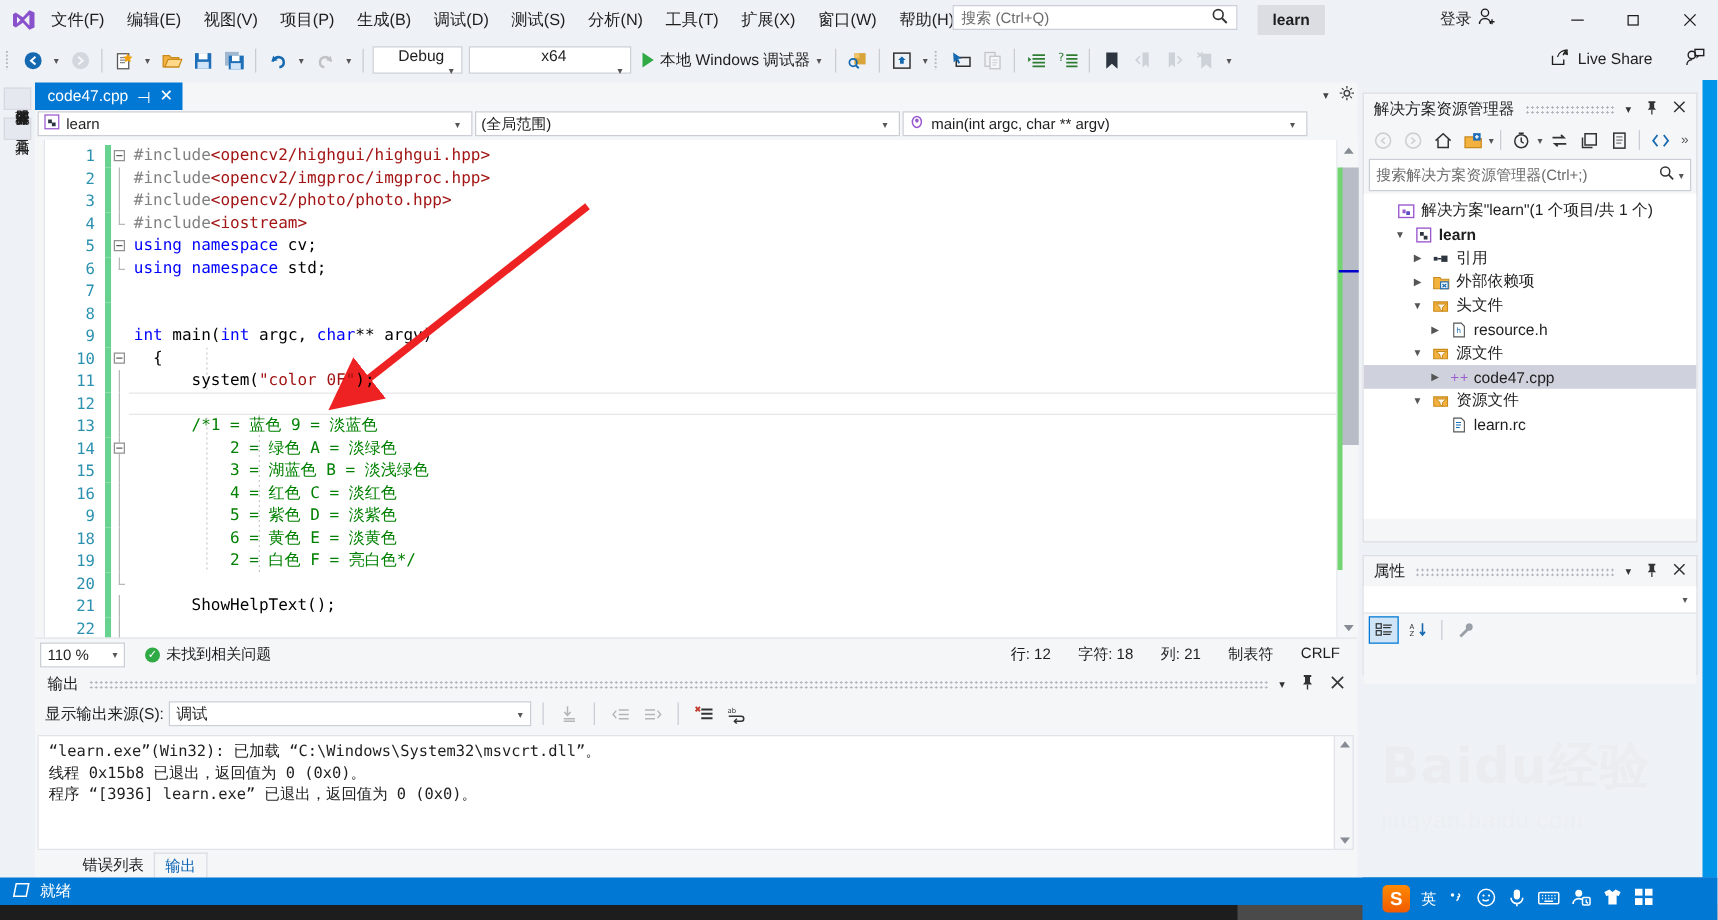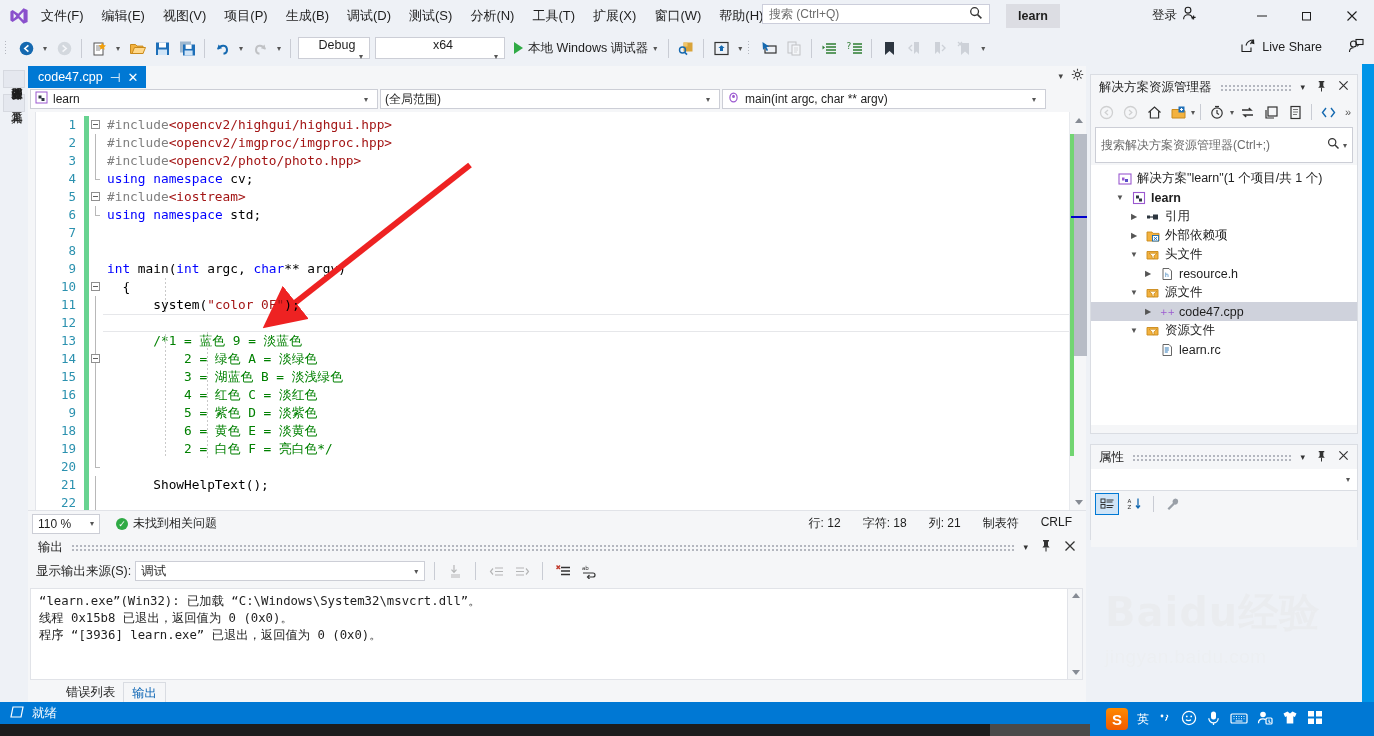--- a/index.html
+++ b/index.html
@@ -133,21 +133,21 @@
   .btab.act { background:#f5f6f8; border:1px solid #d9dce2; border-bottom:0; color:#0a64b4; }
 
   
   .rightcol { position:absolute; left:1090px; top:74px; width:268px; height:628px; }
   .panel { background:#f5f6f8; border:1px solid #dadde3; }
   .p-title { height:24px; display:flex; align-items:center; padding-left:8px; font-size:12.5px; }
   .p-ctrls { display:flex; gap:11px; align-items:center; padding-right:8px; color:#333; font-size:12px; }
   .se-toolbar { height:26px; display:flex; align-items:center; gap:2px; padding-left:4px; }
   .se-btn { width:22px; height:22px; display:flex; align-items:center; justify-content:center; }
   .se-btn.dis { opacity:.4; }
-  .se-search { margin:2px 4px; height:36px; border:1px solid #ccced6; background:#fff; display:flex;
+  .se-search { margin:2px 4px; height:26px; border:1px solid #ccced6; background:#fff; display:flex;
       align-items:center; padding:0 5px; }
   .se-search input { border:0; outline:0; font-size:12px; width:205px; font-family:inherit; background:transparent; }
   .se-search input::placeholder { color:#6d6d6d; }
   .tree { background:#fff; padding:4px 0; height:260px; }
   .trow { height:19px; display:flex; align-items:center; font-size:12.5px; gap:4px; }
   .trow.sel { background:#cfd2dc; }
   .tw { width:14px; display:flex; align-items:center; justify-content:center; color:#555; font-size:9px; }
   .ticon { width:16px; display:flex; align-items:center; justify-content:center; }
   .bold { font-weight:bold; }
   .prop-row { height:22px; border-bottom:1px solid #dadde3; background:#fff; display:flex; align-items:center; }
@@ -594,22 +594,22 @@
       </div>
 
       <div class="codetext">
         <div class="vdash" style="left:62px; top:166px; height:180px;"></div>
         <div class="vdash" style="left:104px; top:220px; height:126px;"></div>
         <div class="curline" style="top:202px; left:-66px; width:1050px;"></div>
 
         <div class="cl"><span class="pp">#include</span><span class="inc">&lt;opencv2/highgui/highgui.hpp&gt;</span></div>
         <div class="cl"><span class="pp">#include</span><span class="inc">&lt;opencv2/imgproc/imgproc.hpp&gt;</span></div>
         <div class="cl"><span class="pp">#include</span><span class="inc">&lt;opencv2/photo/photo.hpp&gt;</span></div>
+        <div class="cl"><span class="pp">#include</span><span class="inc">&lt;iostream&gt;</span></div>
         <div class="cl"><span class="kw">using</span> <span class="kw">namespace</span> cv;</div>
-        <div class="cl"><span class="pp">#include</span><span class="inc">&lt;iostream&gt;</span></div>
         <div class="cl"><span class="kw">using</span> <span class="kw">namespace</span> std;</div>
         <div class="cl"> </div>
         <div class="cl"> </div>
         <div class="cl"><span class="kw">int</span> main(<span class="kw">int</span> argc, <span class="kw">char</span>** argv)</div>
         <div class="cl">  {</div>
         <div class="cl" style="position:relative;z-index:2">      system(<span class="str">"color 0F"</span>);</div>
         <div class="cl">      <span class="cmt">//0 = 黑色 8 = 灰色</span></div>
         <div class="cl">      <span class="cmt">/*1 = 蓝色 9 = 淡蓝色</span></div>
         <div class="cl"><span class="cmt">          2 = 绿色 A = 淡绿色</span></div>
         <div class="cl"><span class="cmt">          3 = 湖蓝色 B = 淡浅绿色</span></div>

